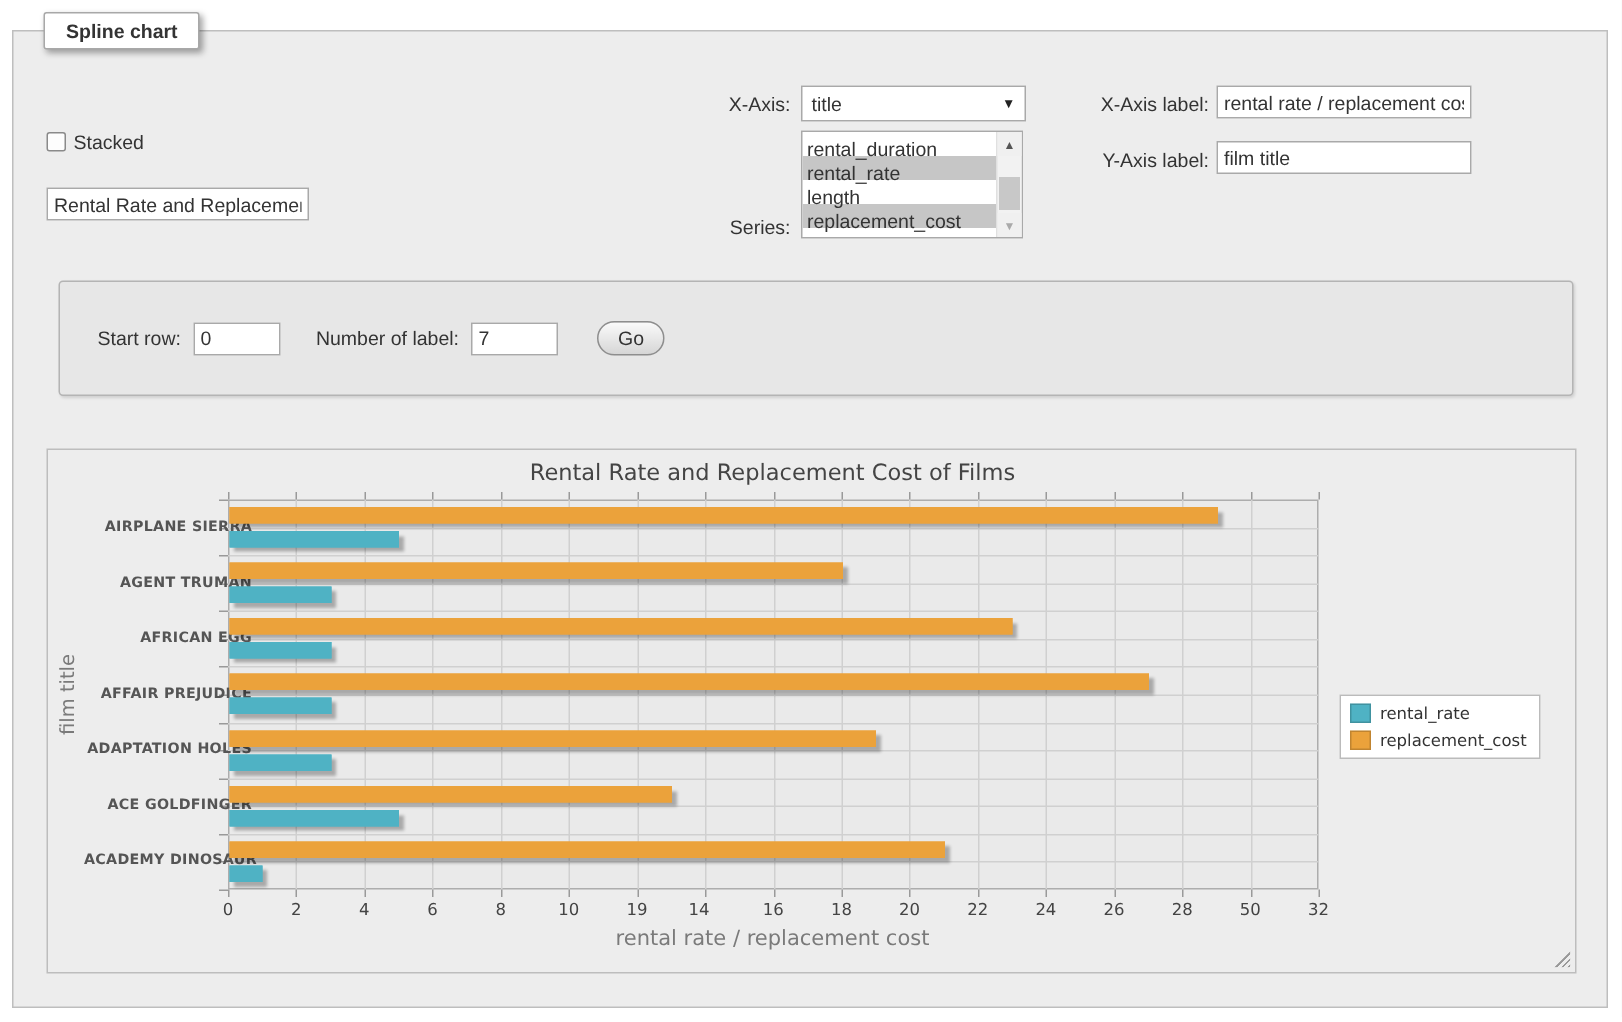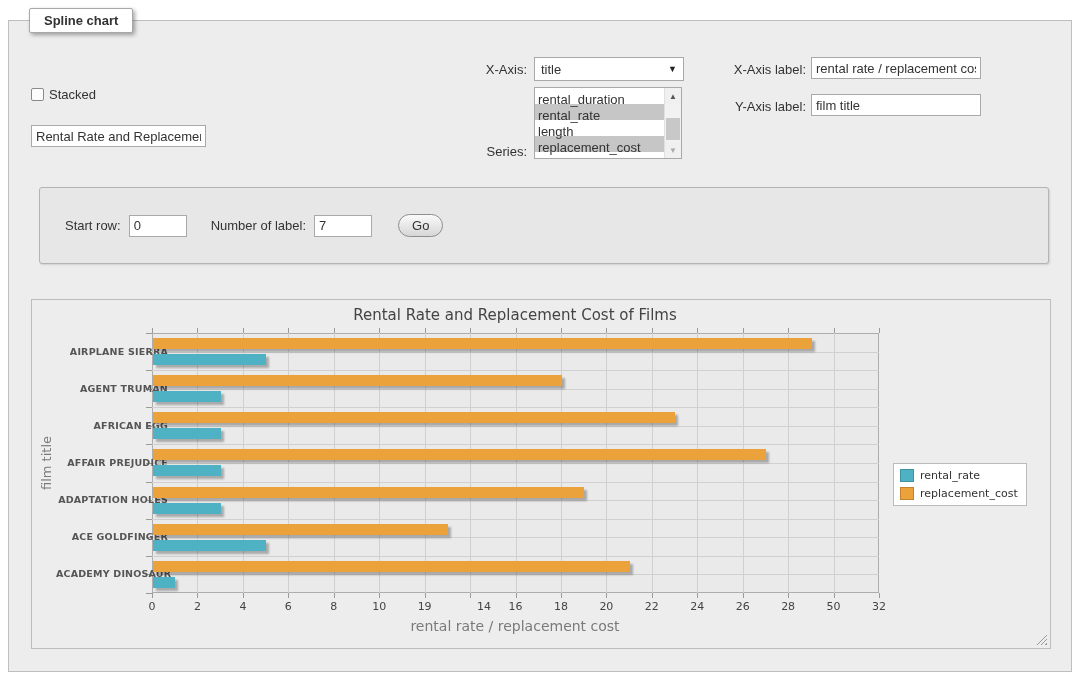--- a/index.html
+++ b/index.html
@@ -199,21 +199,21 @@
       <div class="tick" style="left: 301.75px; top: 293px; width: 1px; height: 5px;"></div>
       <div class="xtick-label" style="left: 286.75px; top: 300px;">8</div>
       <div class="tick" style="left: 347.188px; top: 28px; width: 1px; height: 5px;"></div>
       <div class="tick" style="left: 347.188px; top: 293px; width: 1px; height: 5px;"></div>
       <div class="xtick-label" style="left: 332.188px; top: 300px;">10</div>
       <div class="tick" style="left: 392.625px; top: 28px; width: 1px; height: 5px;"></div>
       <div class="tick" style="left: 392.625px; top: 293px; width: 1px; height: 5px;"></div>
       <div class="xtick-label" style="left: 377.625px; top: 300px;">19</div>
       <div class="tick" style="left: 438.062px; top: 28px; width: 1px; height: 5px;"></div>
       <div class="tick" style="left: 438.062px; top: 293px; width: 1px; height: 5px;"></div>
-      <div class="xtick-label" style="left: 437px; top: 300px;">14</div>
+      <div class="xtick-label" style="left: 419px; top: 300px;">14</div>
       <div class="tick" style="left: 483.5px; top: 28px; width: 1px; height: 5px;"></div>
       <div class="tick" style="left: 483.5px; top: 293px; width: 1px; height: 5px;"></div>
       <div class="xtick-label" style="left: 468.5px; top: 300px;">16</div>
       <div class="tick" style="left: 528.938px; top: 28px; width: 1px; height: 5px;"></div>
       <div class="tick" style="left: 528.938px; top: 293px; width: 1px; height: 5px;"></div>
       <div class="xtick-label" style="left: 513.938px; top: 300px;">18</div>
       <div class="tick" style="left: 574.375px; top: 28px; width: 1px; height: 5px;"></div>
       <div class="tick" style="left: 574.375px; top: 293px; width: 1px; height: 5px;"></div>
       <div class="xtick-label" style="left: 559.375px; top: 300px;">20</div>
       <div class="tick" style="left: 619.812px; top: 28px; width: 1px; height: 5px;"></div>

